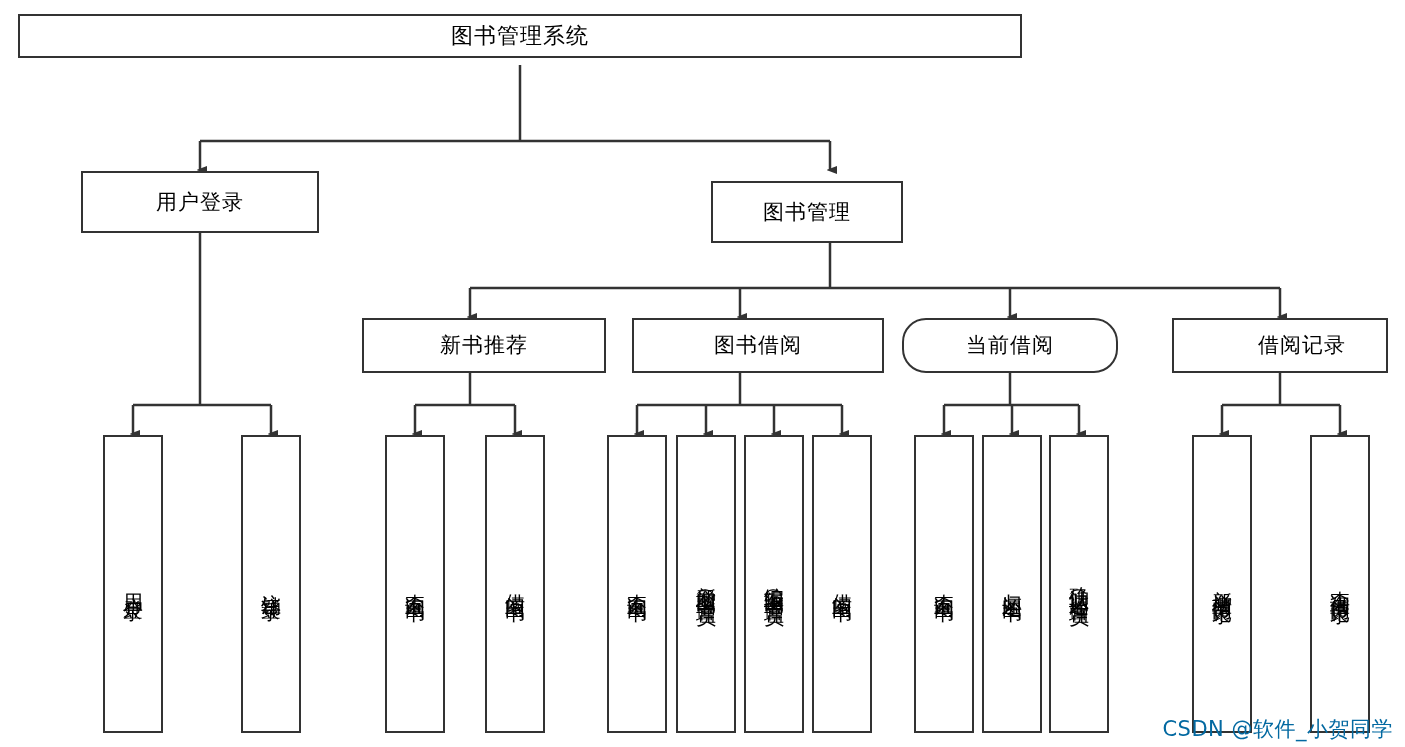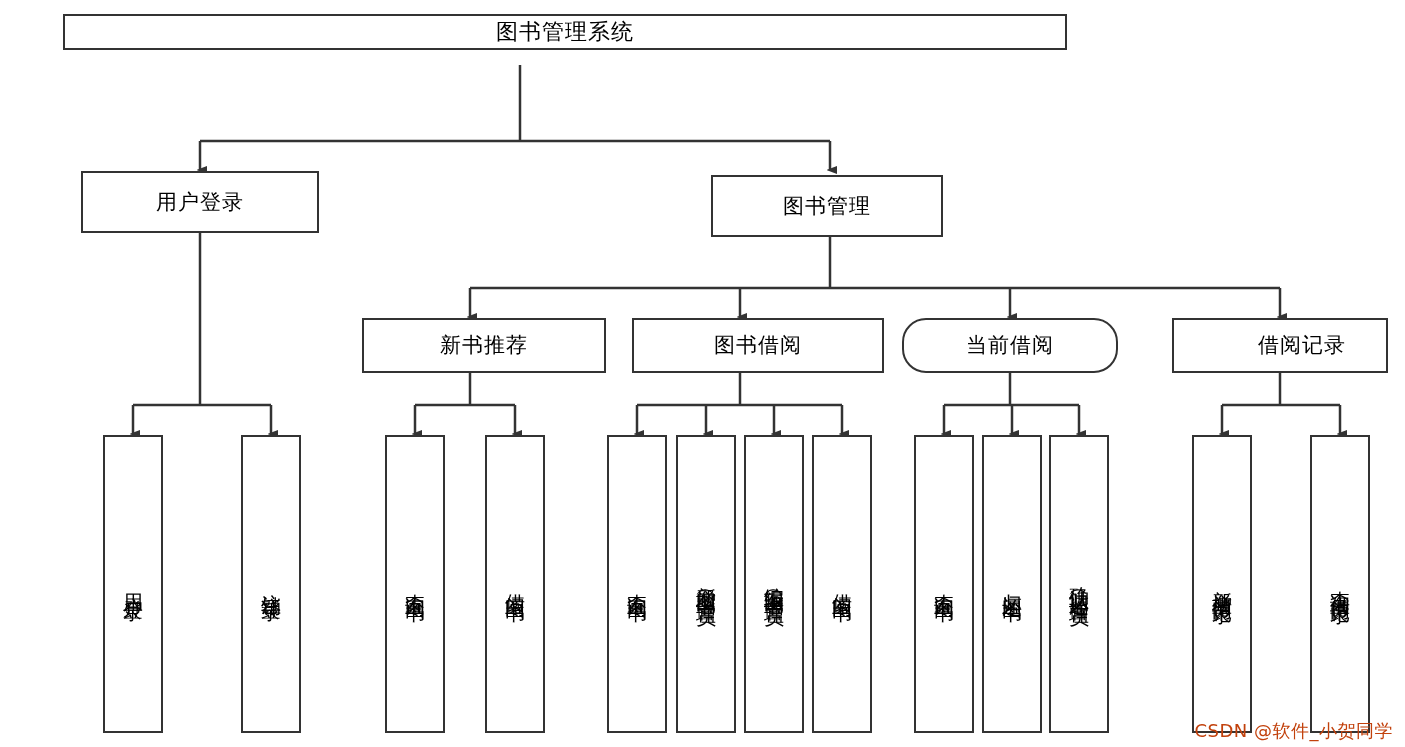--- a/index.html
+++ b/index.html
@@ -45,22 +45,22 @@
     letter-spacing: 3px;
     padding: 6px 0;
   }
   .node.root {
     font-size: 22px;
   }
   .watermark {
     position: absolute;
     right: 12px;
     bottom: 4px;
-    font-size: 18px;
-    color: #c2410c;
+    font-size: 21px;
+    color: #0369a1;
     white-space: nowrap;
     letter-spacing: 0.5px;
   }
 </style>
 </head>
 <body>
 
 <div id="canvas">
   <svg id="wires" viewBox="0 0 1405 747">
     <defs>
@@ -98,27 +98,27 @@
         <path d="M944,405 L944,434" marker-end="url(#arrow)"></path>
         <path d="M1012,405 L1012,434" marker-end="url(#arrow)"></path>
         <path d="M1079,405 L1079,434" marker-end="url(#arrow)"></path>
         <path d="M1280,373 L1280,405"></path>
         <path d="M1222,405 L1340,405"></path>
         <path d="M1222,405 L1222,434" marker-end="url(#arrow)"></path>
         <path d="M1340,405 L1340,434" marker-end="url(#arrow)"></path>
       </g>
   </svg>
   <div id="nodes-layer">
-      <div class="node root" style="left: 18px; top: 14px; width: 1004px; height: 36px; margin-left: 45px;">
+      <div class="node root" style="left: 18px; top: 14px; width: 1004px; height: 44px;">
         <span>图书管理系统</span>
       </div>
       <div class="node" style="left: 81px; top: 171px; width: 238px; height: 62px;">
         <span>用户登录</span>
       </div>
-      <div class="node" style="left: 711px; top: 175px; width: 232px; height: 62px;">
+      <div class="node" style="left: 711px; top: 181px; width: 192px; height: 62px;">
         <span>图书管理</span>
       </div>
       <div class="node" style="left: 362px; top: 318px; width: 244px; height: 55px;">
         <span>新书推荐</span>
       </div>
       <div class="node" style="left: 632px; top: 318px; width: 252px; height: 55px;">
         <span>图书借阅</span>
       </div>
       <div class="node" style="left: 902px; top: 318px; width: 216px; height: 55px; border-radius: 24px;">
         <span>当前借阅</span>

